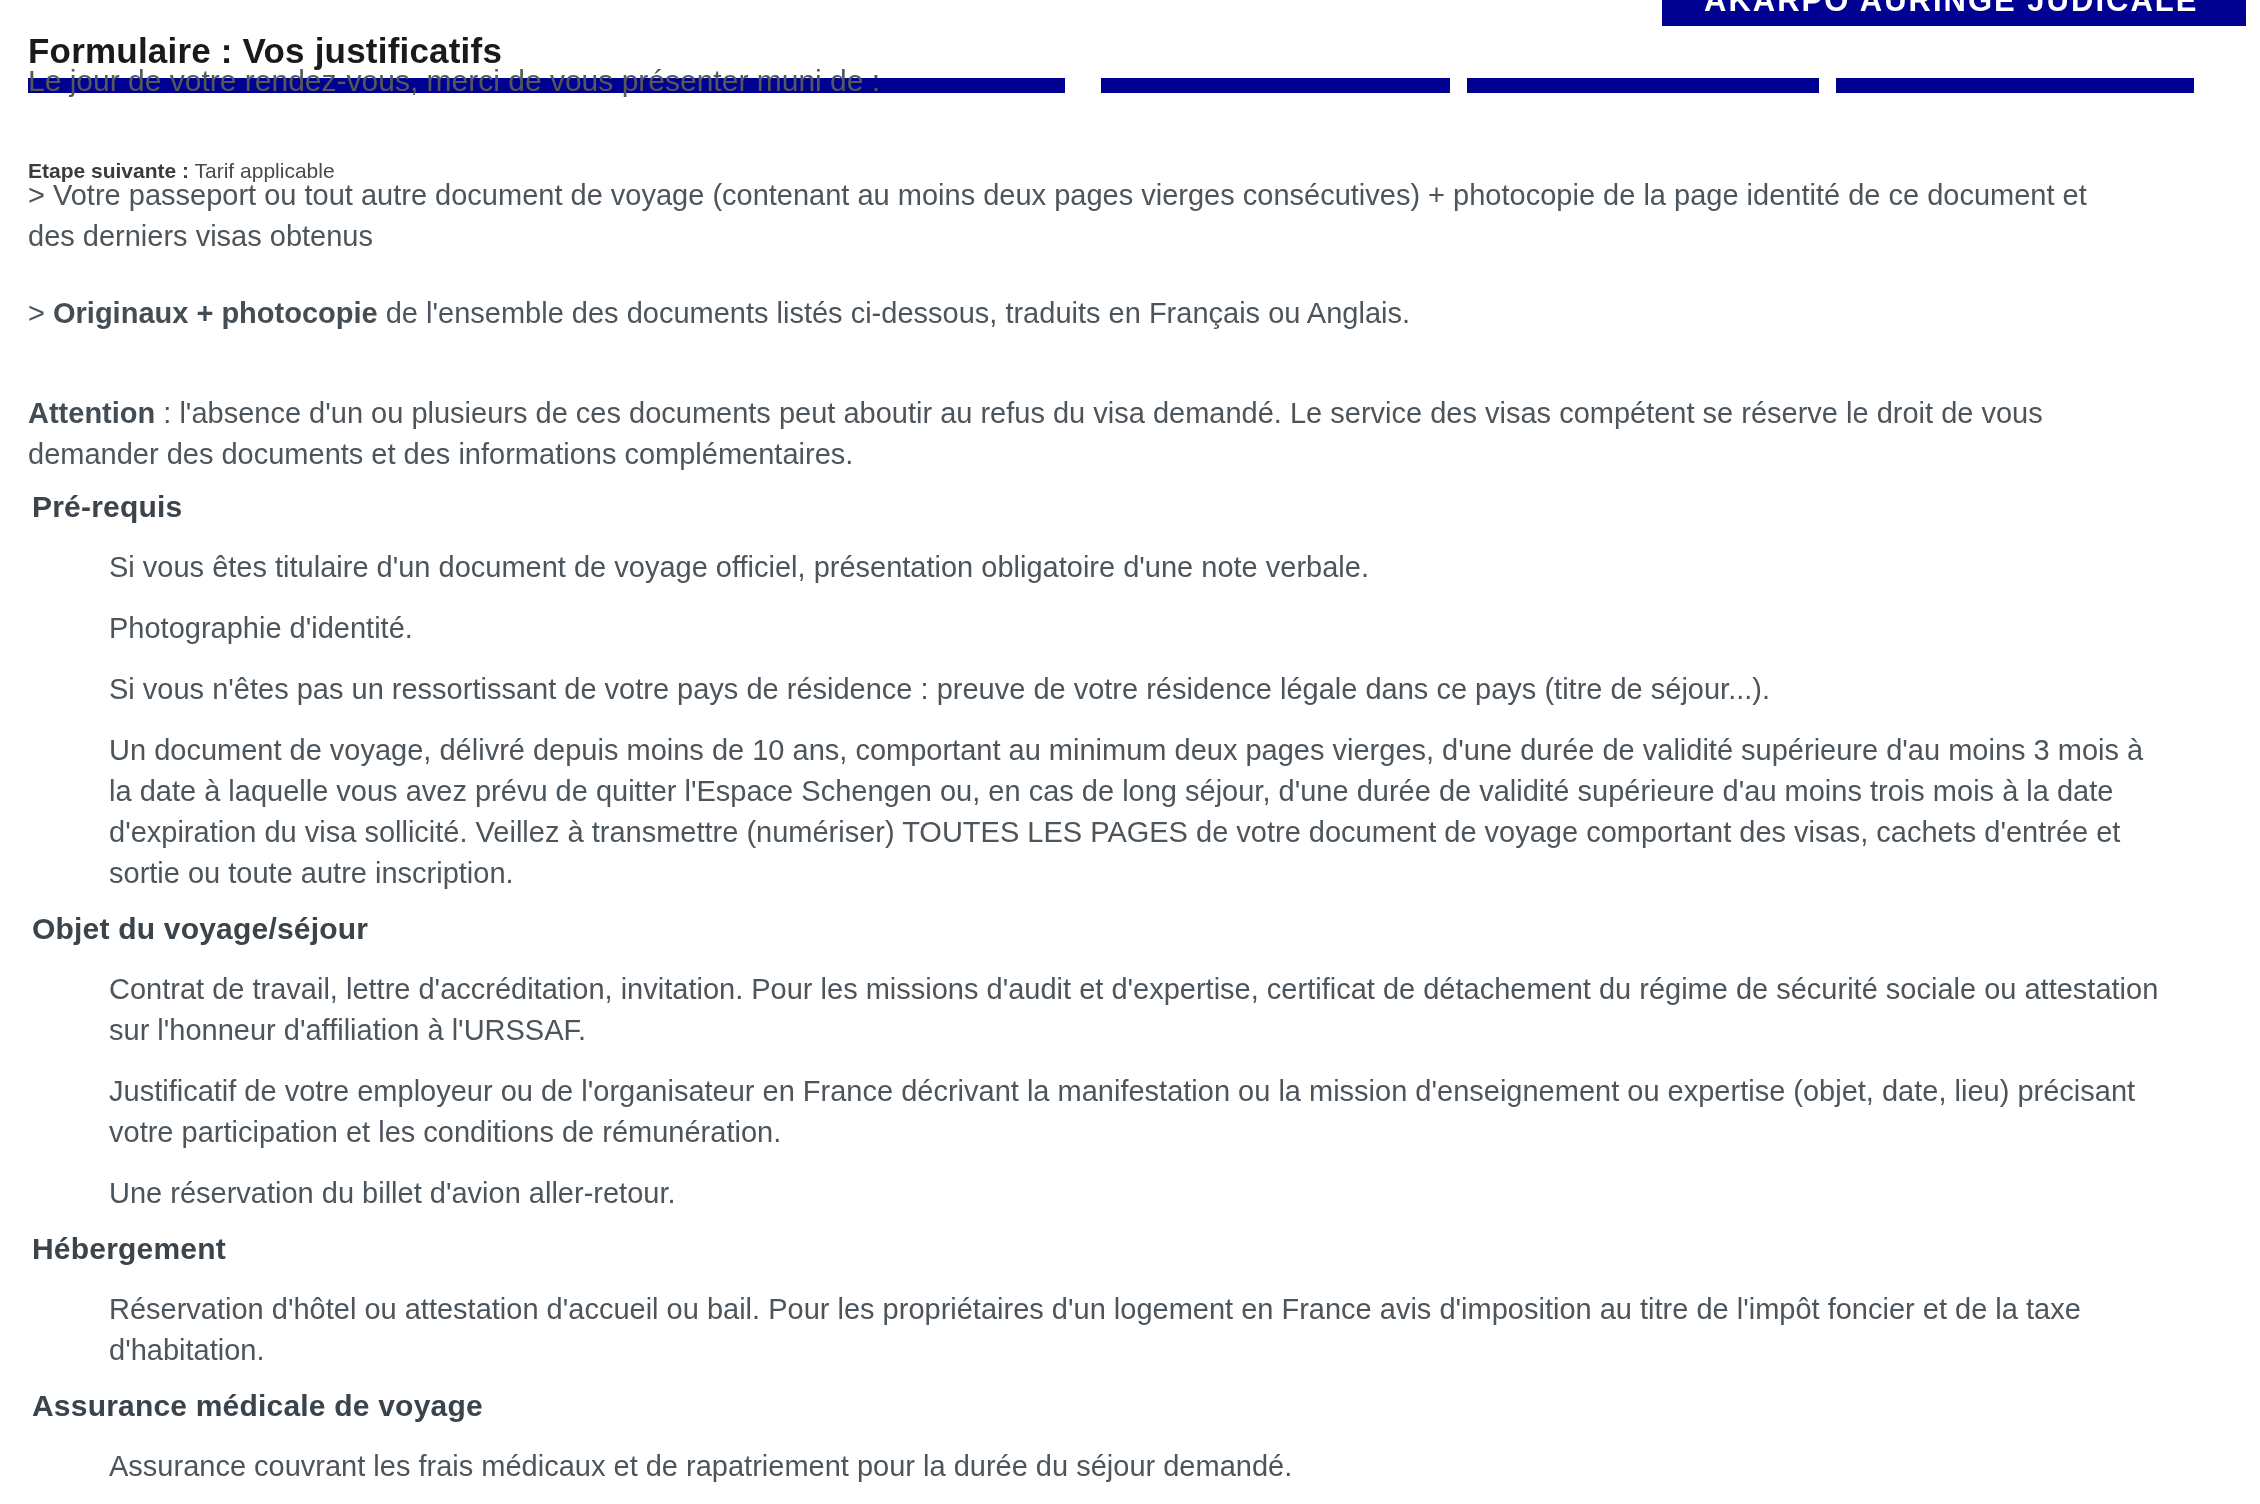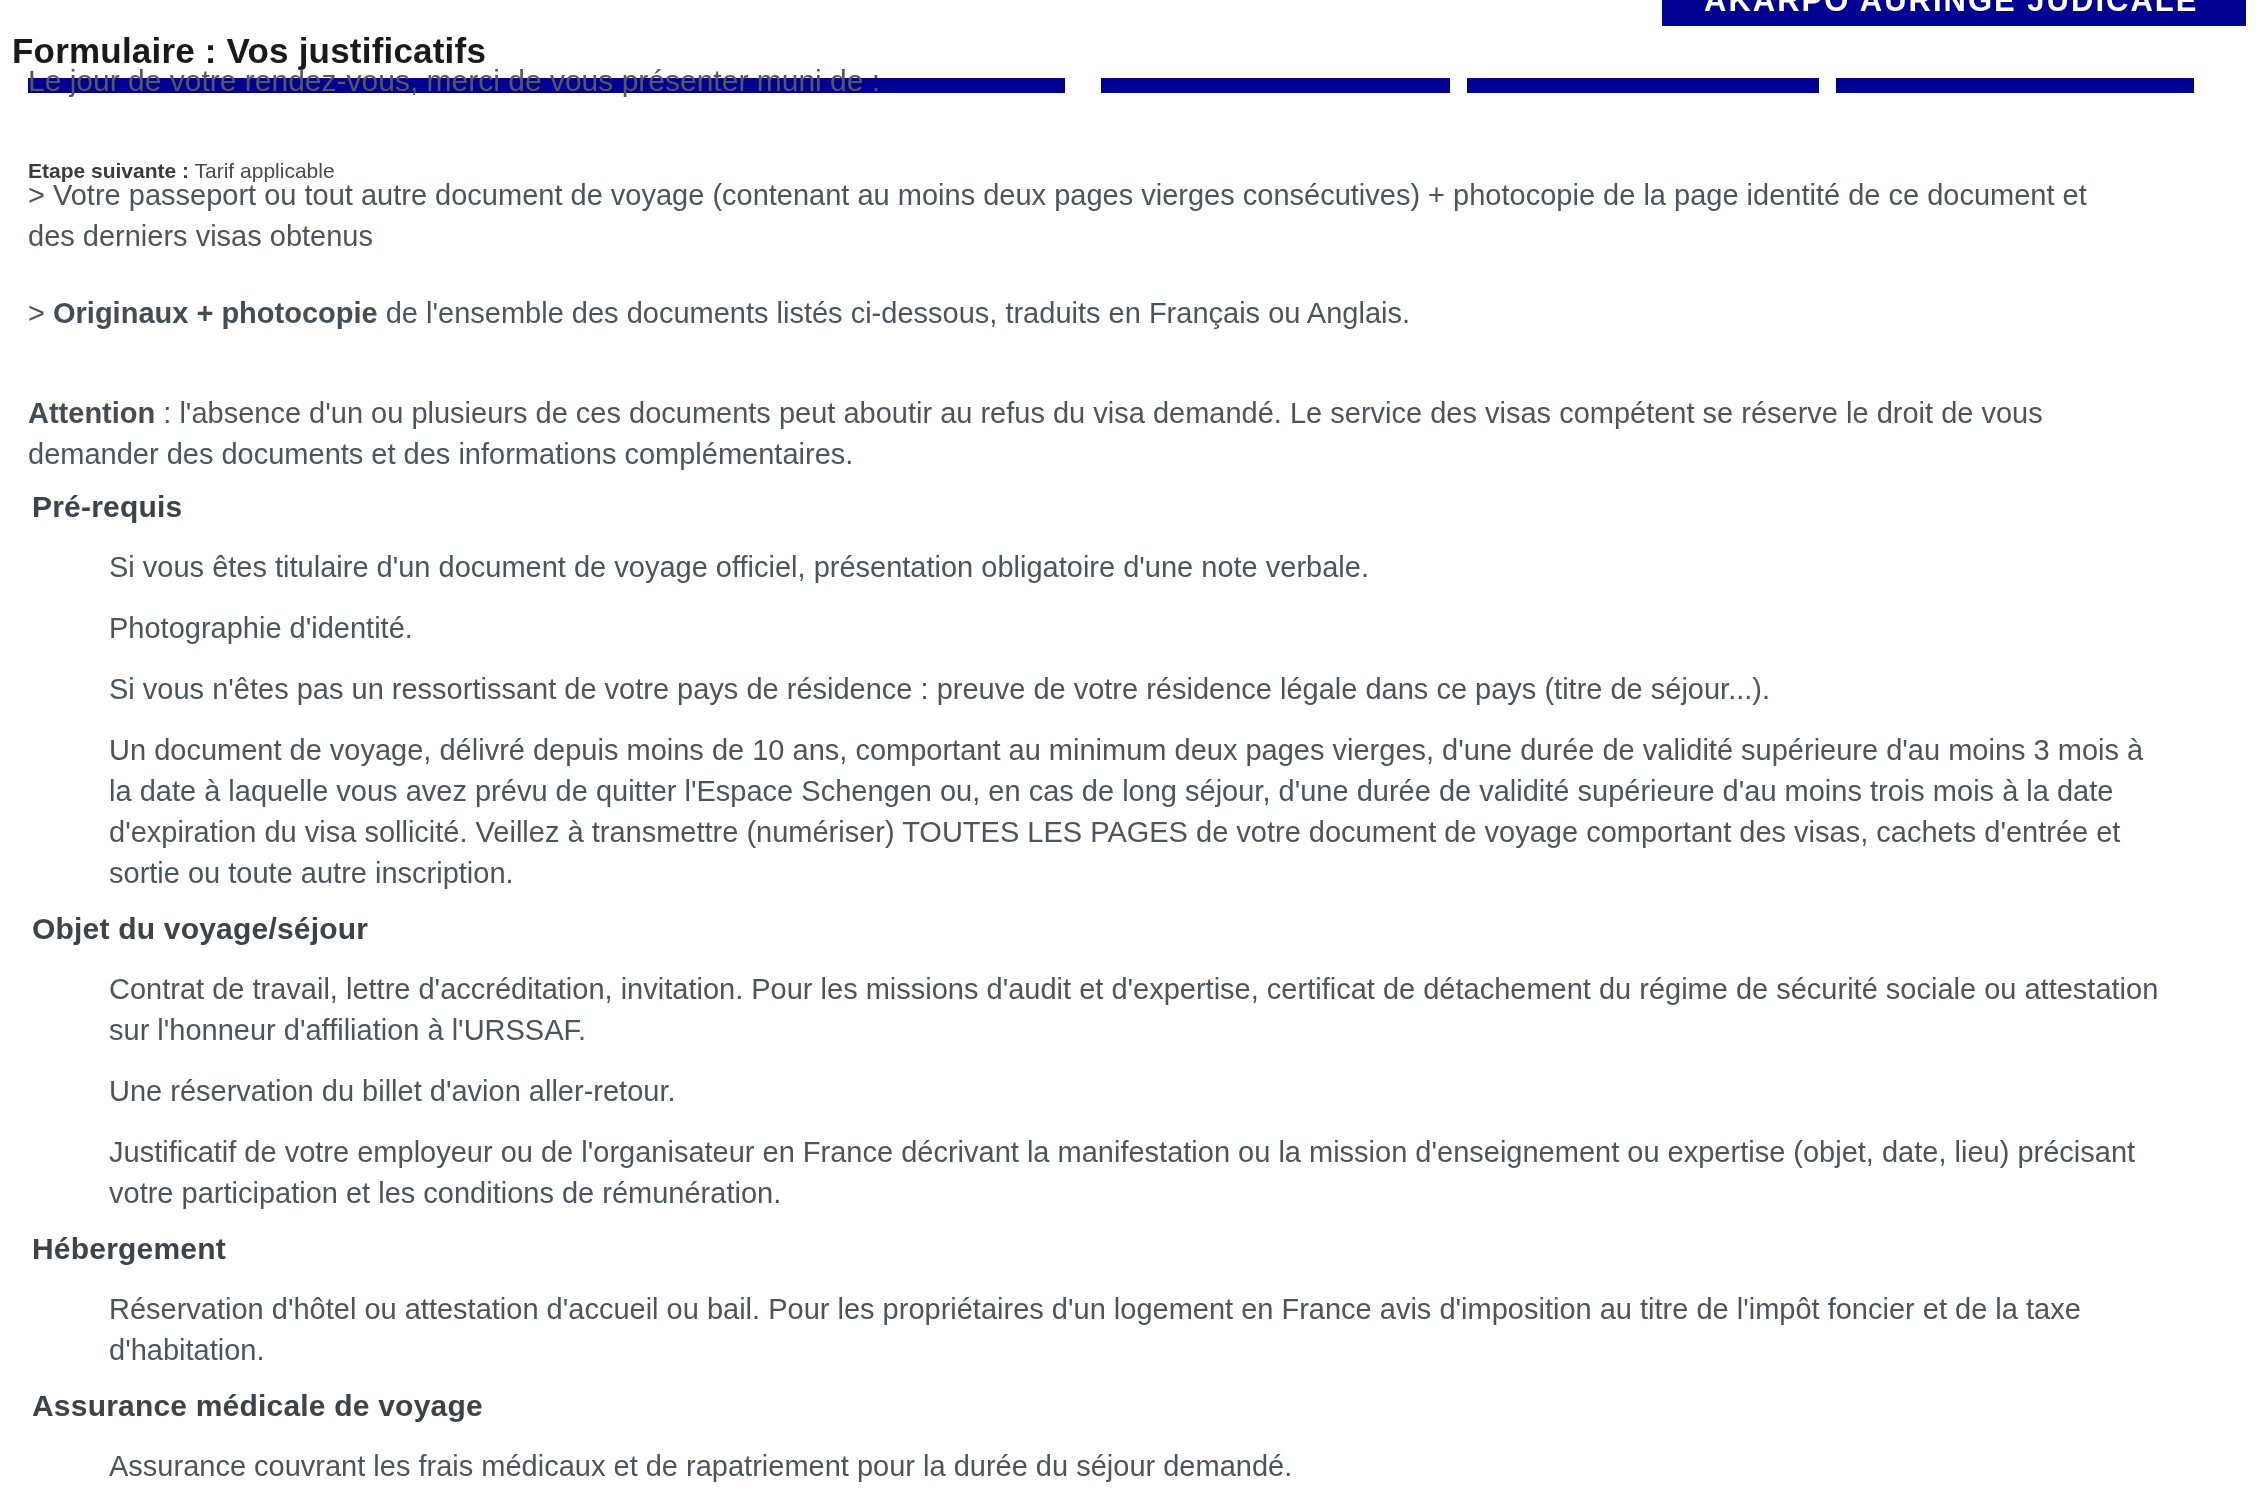--- a/index.html
+++ b/index.html
@@ -3,21 +3,21 @@
 <meta charset="utf-8">
 <style>
   html,body{margin:0;padding:0;}
   body{
     width:2260px;height:1504px;overflow:hidden;background:#ffffff;
     font-family:"Liberation Sans", sans-serif;color:#4d555c;position:relative;
   }
   .abs{position:absolute;}
   
   .page-title{
-    left:12px;top:8px;font-size:35px;font-weight:700;color:#1a1a1a;
+    left:28px;top:8px;font-size:35px;font-weight:700;color:#1a1a1a;
     letter-spacing:.2px;white-space:nowrap;
   }
   
   .top-banner{
     left:1662px;top:0;width:584px;height:26px;background:#000091;
     overflow:hidden;
   }
   .top-banner .banner-text{
     position:absolute;top:-17px;left:42px;font-size:31px;font-weight:700;
     color:#ffffff;letter-spacing:2px;white-space:nowrap;
@@ -91,22 +91,22 @@
         <p>Photographie d'identité.</p>
         <p>Si vous n'êtes pas un ressortissant de votre pays de résidence : preuve de votre résidence légale dans ce pays (titre de séjour...).</p>
         <p>Un document de voyage, délivré depuis moins de 10 ans, comportant au minimum deux pages vierges, d'une durée de validité supérieure d'au moins 3 mois à la date à laquelle vous avez prévu de quitter l'Espace Schengen ou, en cas de long séjour, d'une durée de validité supérieure d'au moins trois mois à la date d'expiration du visa sollicité. Veillez à transmettre (numériser) TOUTES LES PAGES de votre document de voyage comportant des visas, cachets d'entrée et sortie ou toute autre inscription.</p>
       </div>
   </div>
 
   <div class="section">
     <h2>Objet du voyage/séjour</h2>
     <div>
         <p>Contrat de travail, lettre d'accréditation, invitation. Pour les missions d'audit et d'expertise, certificat de détachement du régime de sécurité sociale ou attestation sur l'honneur d'affiliation à l'URSSAF.</p>
+        <p>Justificatif de votre employeur ou de l'organisateur en France décrivant la manifestation ou la mission d'enseignement ou expertise (objet, date, lieu) précisant votre participation et les conditions de rémunération.</p>
         <p>Une réservation du billet d'avion aller-retour.</p>
-        <p>Justificatif de votre employeur ou de l'organisateur en France décrivant la manifestation ou la mission d'enseignement ou expertise (objet, date, lieu) précisant votre participation et les conditions de rémunération.</p>
       </div>
   </div>
 
   <div class="section">
     <h2>Hébergement</h2>
     <div>
         <p>Réservation d'hôtel ou attestation d'accueil ou bail. Pour les propriétaires d'un logement en France avis d'imposition au titre de l'impôt foncier et de la taxe d'habitation.</p>
       </div>
   </div>
 

